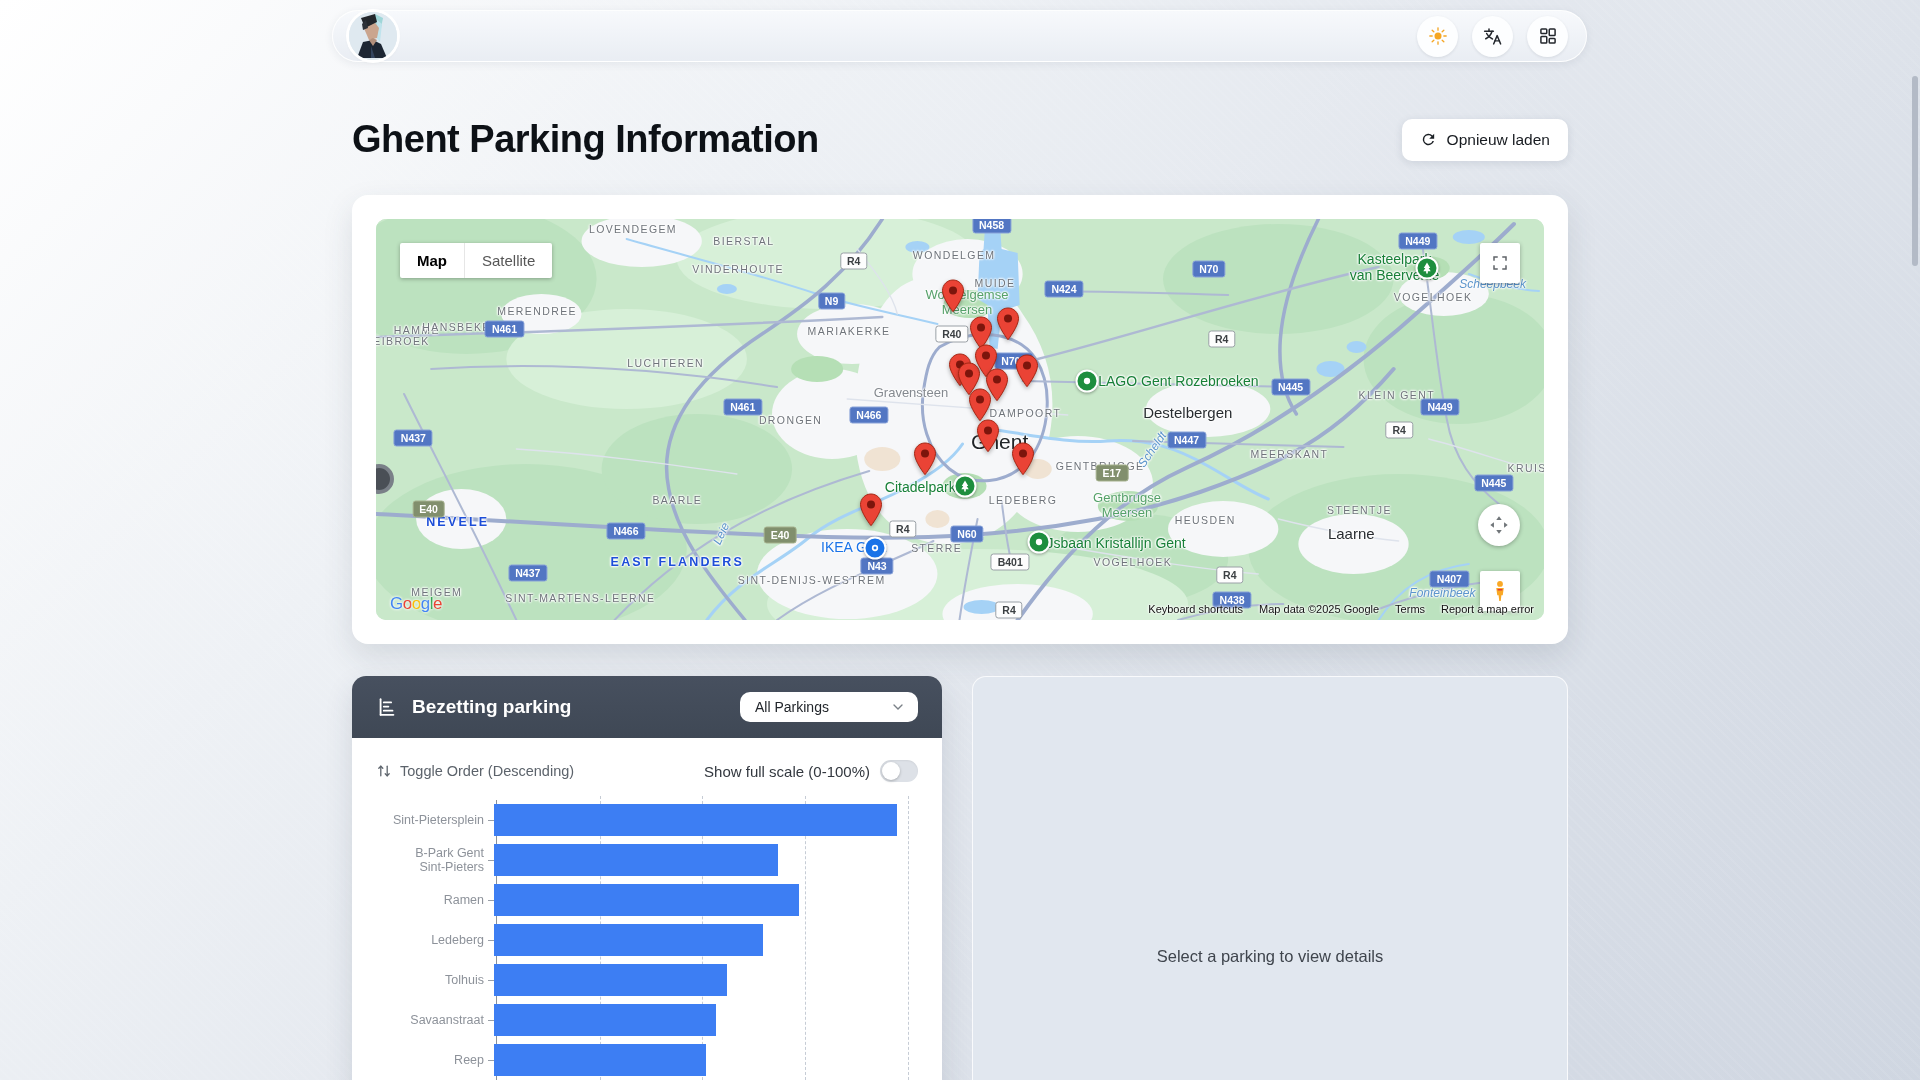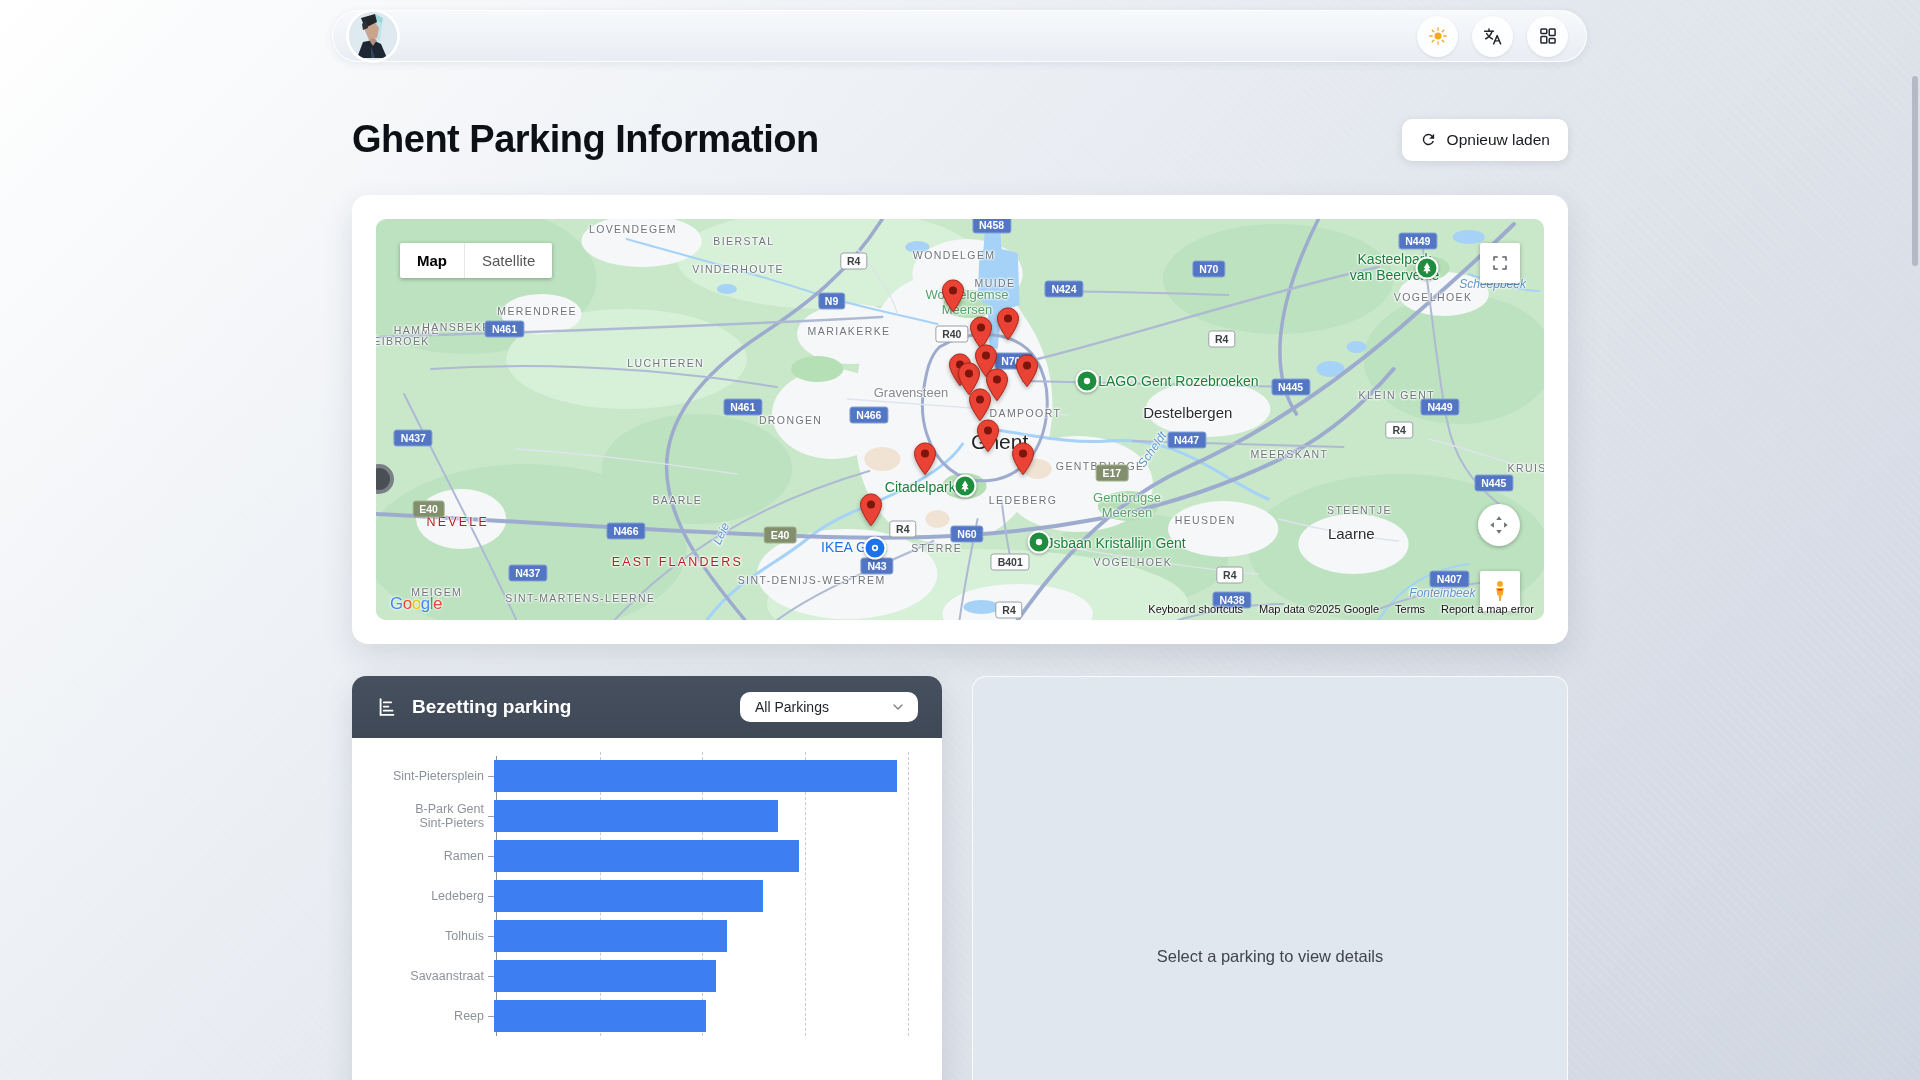--- a/index.html
+++ b/index.html
@@ -41,21 +41,21 @@
 
   
   .map-card{ background:#fff; border-radius:16px; padding:24px; box-shadow:0 12px 30px rgba(45,58,80,.13); }
   .map{ position:relative; height:401px; border-radius:10px; overflow:hidden; background:#c9e8ca;
     font-family:"Liberation Sans", sans-serif; }
   .map svg.geo{ position:absolute; inset:0; width:100%; height:100%; }
   .map-layer{ position:absolute; inset:0; }
   .maplabel{ position:absolute; transform:translate(-50%,-50%); white-space:pre-line; text-align:center; line-height:1.15;
     text-shadow:-1px 0 2px #fff,1px 0 2px #fff,0 -1px 2px #fff,0 1px 2px #fff; pointer-events:none; }
   .maplabel.loc{ font-size:10.5px; letter-spacing:1.4px; color:#6f747b; font-weight:500; }
-  .maplabel.loc-lg{ font-size:12.5px; letter-spacing:2.2px; color:#b91c1c; font-weight:400; }
+  .maplabel.loc-lg{ font-size:12.5px; letter-spacing:2.2px; color:#1d4ed8; font-weight:700; }
   .maplabel.loc-mixed{ font-size:13px; color:#84898f; }
   .maplabel.city{ font-size:15px; color:#292d31; font-weight:500; }
   .maplabel.city-lg{ font-size:21px; color:#222629; }
   .maplabel.garea{ font-size:13px; color:#55a169; font-weight:500; }
   .maplabel.gpoi{ font-size:14px; color:#188038; }
   .maplabel.bpoi{ font-size:14px; color:#1a73e8; }
   .maplabel.water{ font-size:12px; font-style:italic; color:#5c95cc; }
   .shield{ position:absolute; transform:translate(-50%,-50%); font-size:10.5px; font-weight:bold;
     padding:1px 6px 2px; border-radius:3px; pointer-events:none; }
   .shield.blue{ background:#5276c3; color:#fff; border:1px solid #88a2d8; }
@@ -506,20 +506,37 @@
         <div class="htitle">Bezetting parking</div>
         <div class="filter-select">
           <span class="val">All Parkings</span>
           <svg width="16" height="16" viewBox="0 0 24 24" fill="none" stroke="#7a8087" stroke-width="2" stroke-linecap="round">
             <path d="M6 9l6 6 6-6"></path>
           </svg>
         </div>
       </div>
 
       <div class="chart-body">
+        <div class="toggle-row">
+          <div class="toggle-order">
+            <svg width="16" height="16" viewBox="0 0 20 20" fill="none" stroke="#5c636b" stroke-width="1.6" stroke-linecap="round" stroke-linejoin="round">
+              <path d="M6 16V4"></path>
+                <path d="M3.5 6.5L6 4l2.5 2.5"></path>
+              <path d="M14 4v12"></path>
+                <path d="M11.5 13.5L14 16l2.5-2.5"></path>
+            </svg>
+            <span>Toggle Order (Descending)</span>
+          </div>
+          <div class="fullscale">
+            <span class="fs-label">Show full scale (0-100%)</span>
+            <div class="switch">
+              <div class="knob"></div>
+            </div>
+          </div>
+        </div>
 
         <div class="chart">
           <div class="grid-layer" id="grid-layer">
               <div class="gridline" style="left: 24.3902%;"></div>
               <div class="gridline" style="left: 48.7805%;"></div>
               <div class="gridline" style="left: 73.1707%;"></div>
               <div class="gridline" style="left: 97.561%;"></div>
             </div>
           <div id="chart-rows">
               <div class="bar-row">

